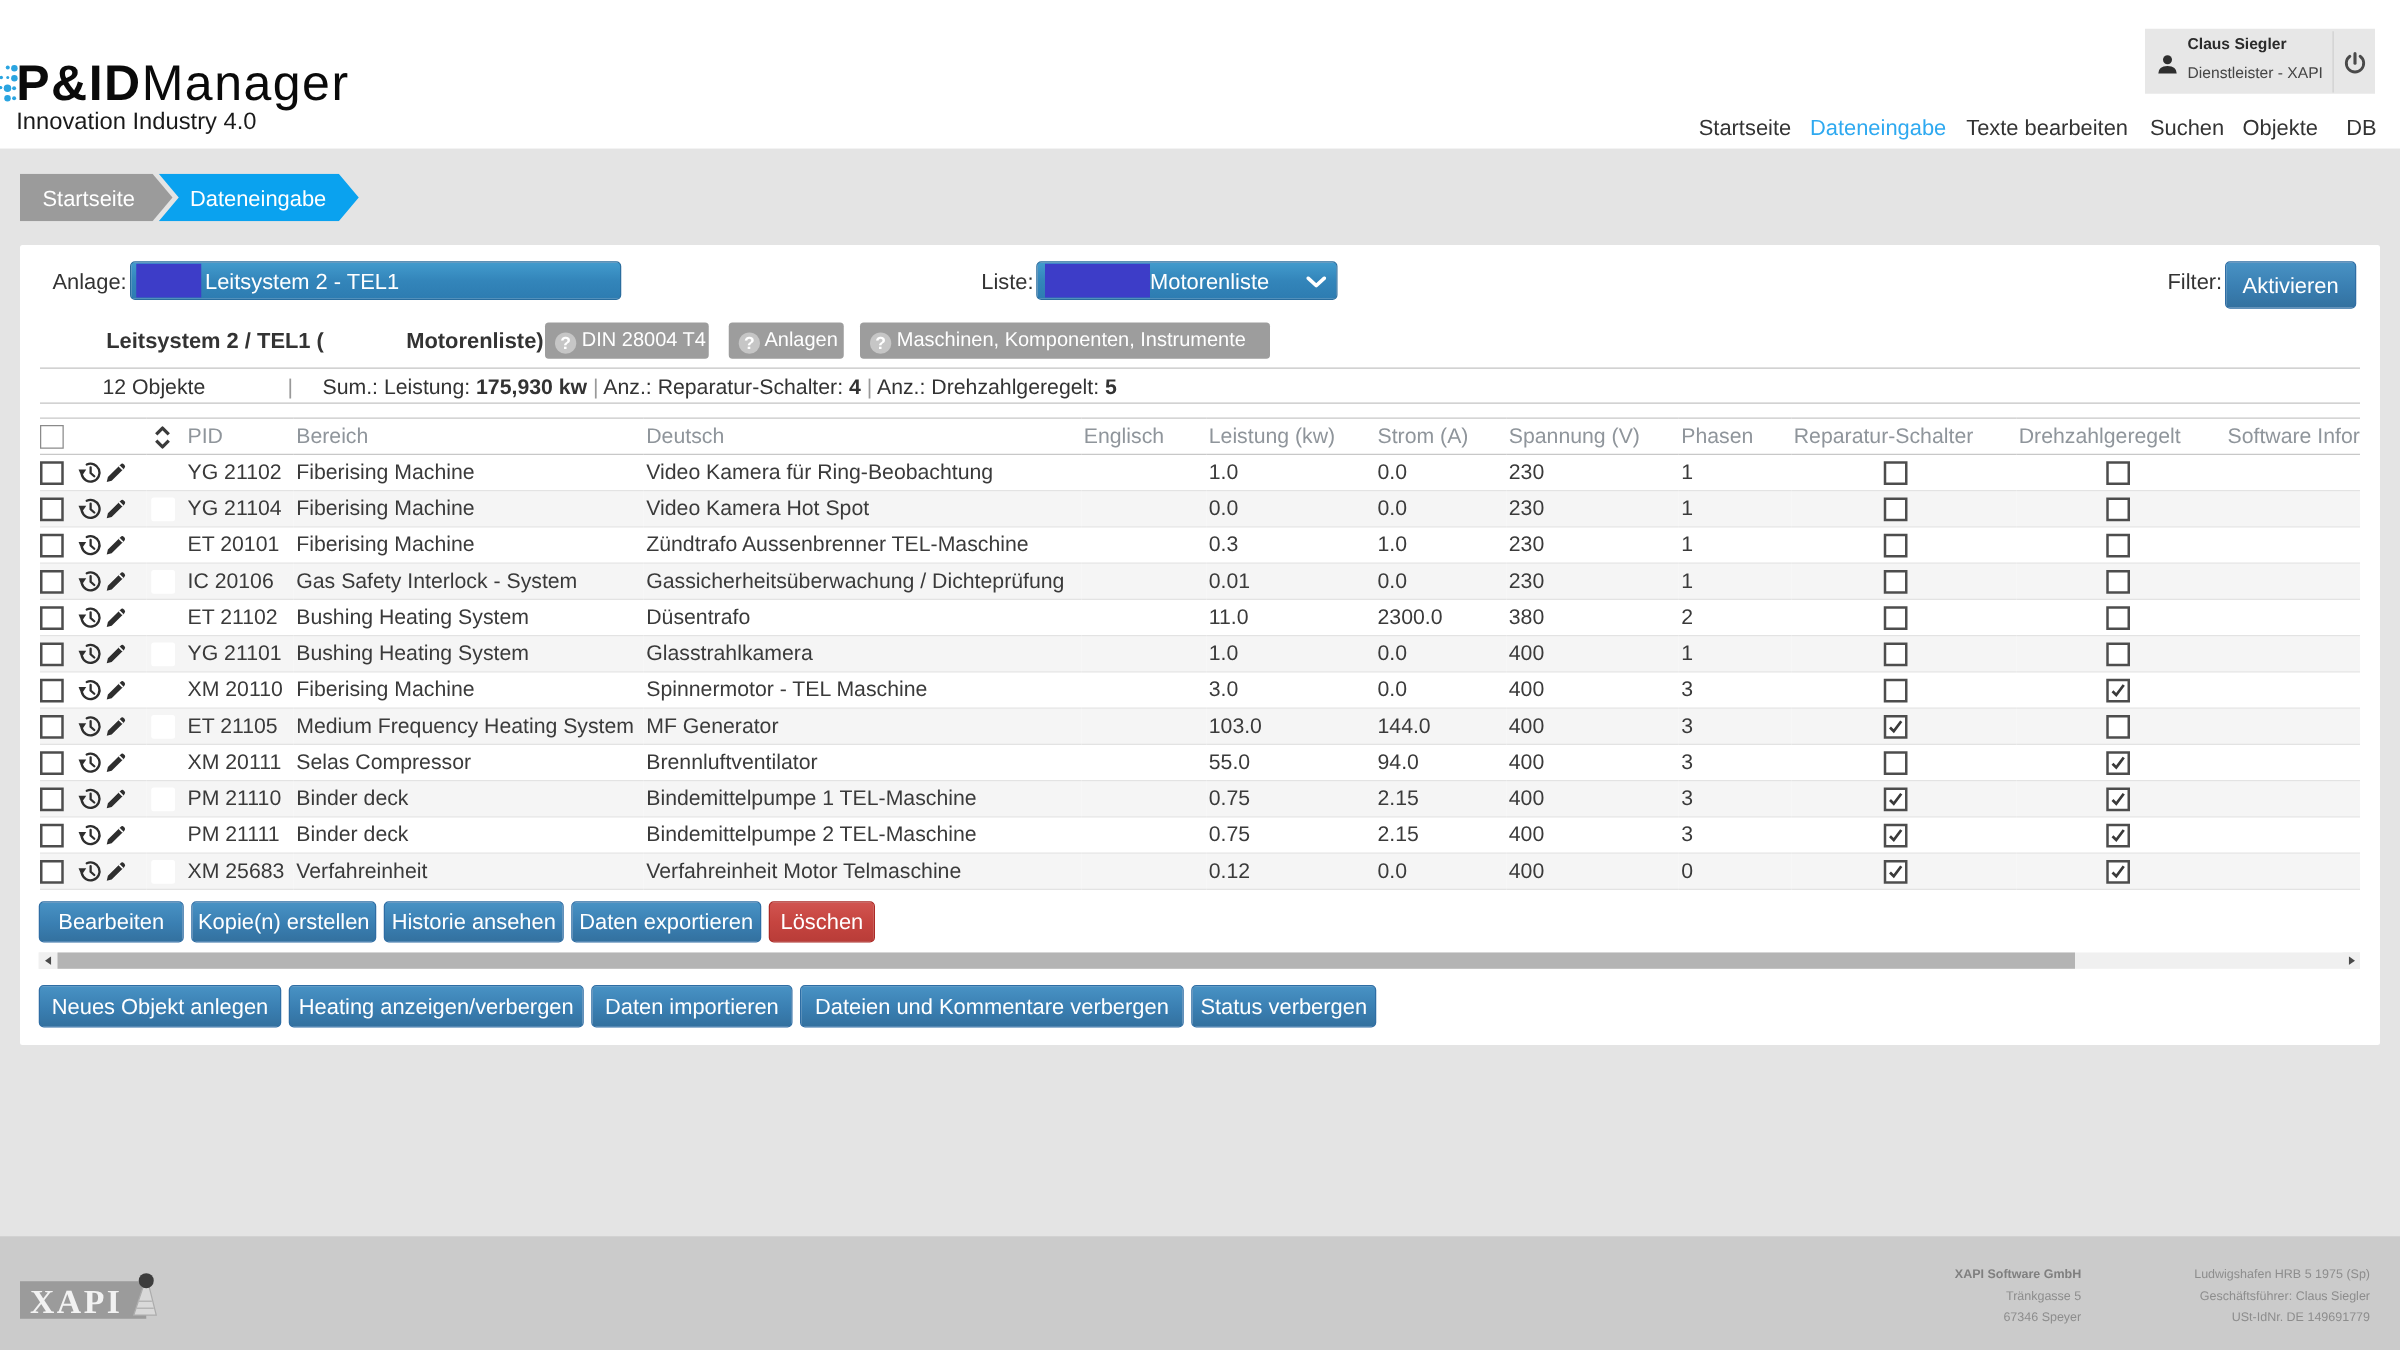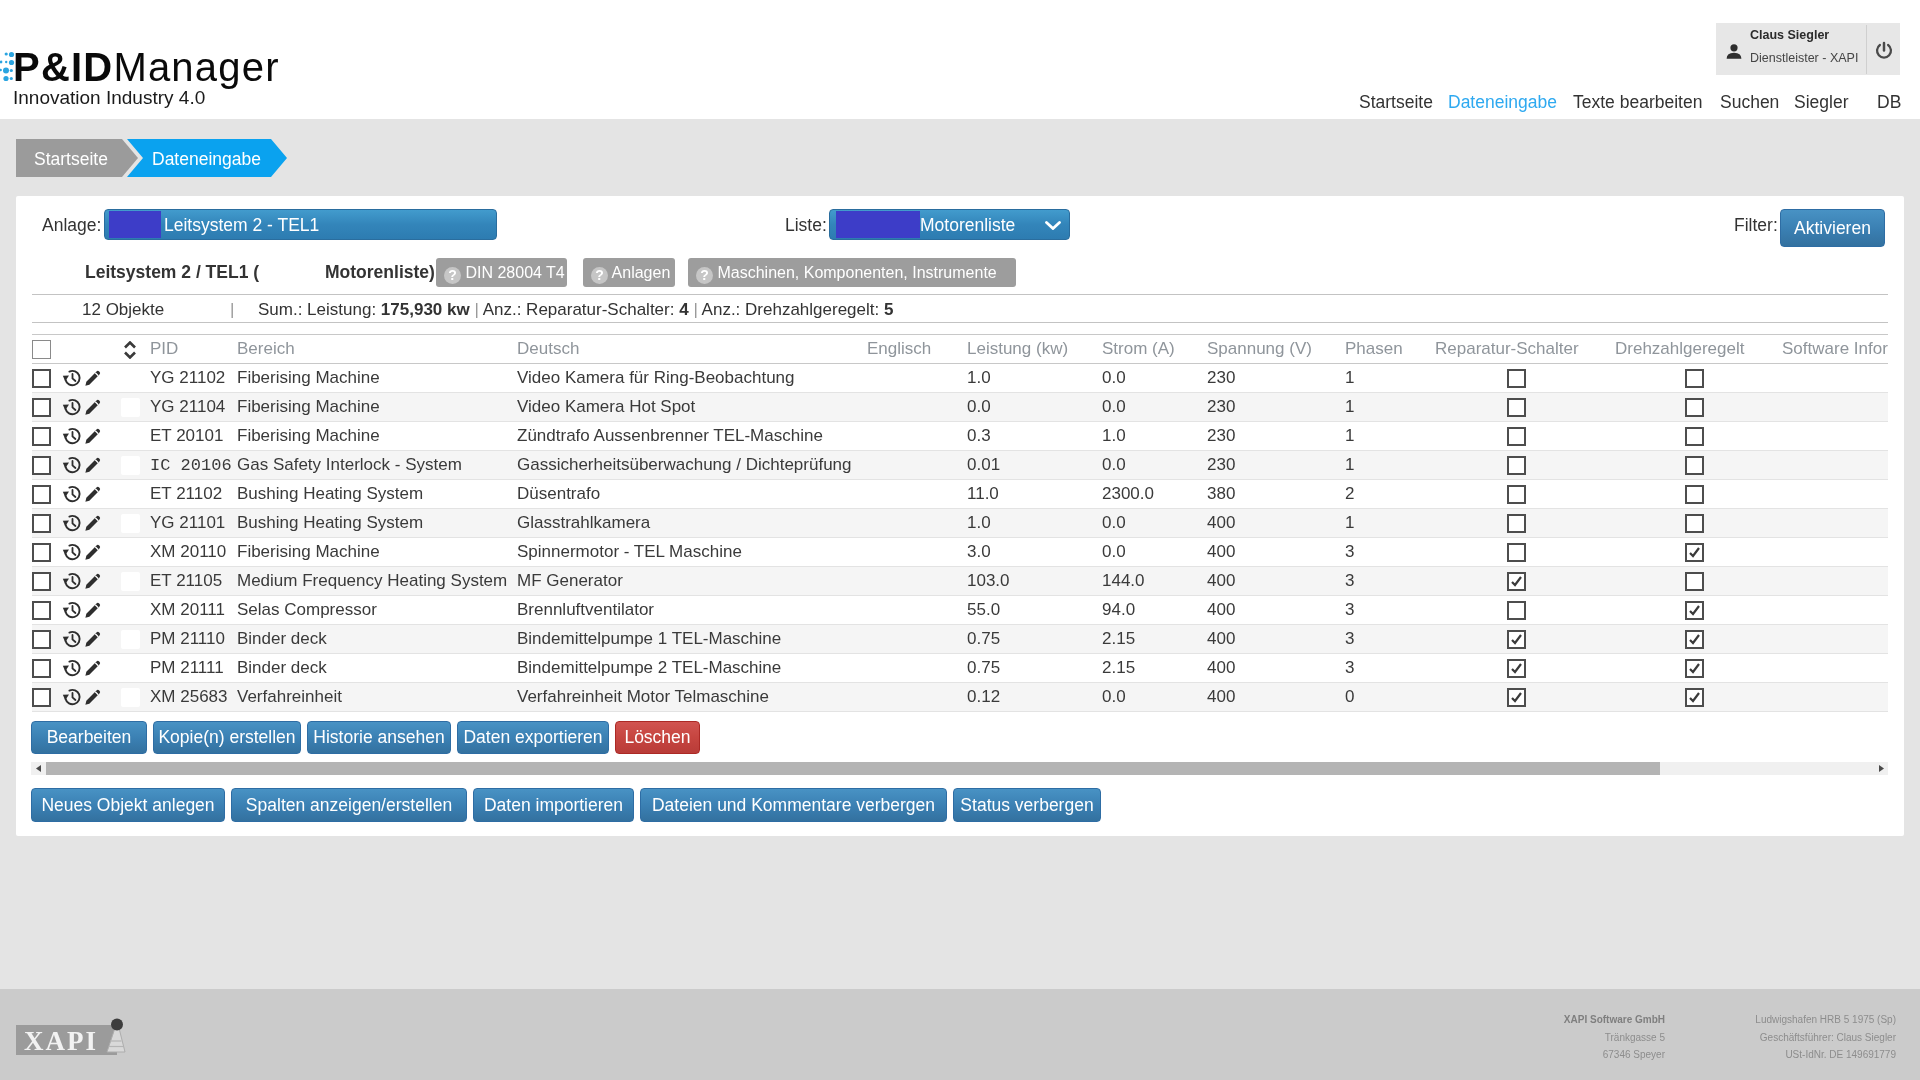--- a/index.html
+++ b/index.html
@@ -118,21 +118,21 @@
       <path d="M10.5 2 v8" stroke="#4a4a4a" stroke-width="2.6" stroke-linecap="round" fill="none"></path>
       <path d="M6.2 4.2 a7.3 7.3 0 1 0 8.6 0" stroke="#4a4a4a" stroke-width="2.4" stroke-linecap="round" fill="none"></path>
     </svg>
   </div>
 
   <div class="nav">
     <span style="left:1359px; top:92px;">Startseite</span>
       <span class="active" style="left:1448px; top:92px;">Dateneingabe</span>
       <span style="left:1573px; top:92px;">Texte bearbeiten</span>
       <span style="left:1720px; top:92px;">Suchen</span>
-      <span style="left:1794px; top:92px;">Siegler</span>
+      <span style="left:1794px; top:92px;">Objekte</span>
       <span style="left:1877px; top:92px;">DB</span>
   </div>
 </div>
 
 <div class="crumbband">
   <svg width="300" height="38" viewBox="0 0 300 38" style="position:absolute;left:16px;top:20px;">
     <polygon points="0,0 106,0 122,19 106,38 0,38" fill="#9b9b9b"></polygon>
     <polygon points="111,0 255,0 271,19 255,38 111,38 127,19" fill="#0aa2ef"></polygon>
     <text x="18" y="26" font-size="17.5" fill="#fff" font-family="Liberation Sans, sans-serif">Startseite</text>
     <text x="136" y="26" font-size="17.5" fill="#fff" font-family="Liberation Sans, sans-serif">Dateneingabe</text>
@@ -285,21 +285,21 @@
     <td><span class="cb"></span></td>
     <td style="padding-left:2px;"><svg width="20" height="20" viewBox="0 0 24 24" style="vertical-align:middle;">
               <path d="M8.9 4.3 A 8.6 8.6 0 1 1 4.2 14.2" stroke="#2e2e2e" stroke-width="2.3" fill="none" stroke-linecap="round"></path>
               <path d="M1.0 9.2 L8.4 9.0 L3.9 15.9 z" fill="#2e2e2e"></path>
               <path d="M12.6 7.2 v5.3 l3.5 3.1" stroke="#2e2e2e" stroke-width="2.2" fill="none" stroke-linecap="round"></path>
             </svg><svg width="19" height="19" viewBox="0 0 24 24" style="vertical-align:middle;margin-left:1px;">
               <path d="M3 21 l1.2-5 L17 3.2 a2.4 2.4 0 0 1 3.4 0 l0.4 0.4 a2.4 2.4 0 0 1 0 3.4 L8 19.8 z" fill="#2e2e2e"></path>
               <path d="M15.5 4.7 l3.8 3.8" stroke="#fff" stroke-width="1.6"></path>
             </svg></td>
     <td><span class="statusbox" style="margin-left:4px;"></span></td>
-    <td style="padding-left:2px;font-family:Liberation Mono, monospace;">IC 20106</td>
+    <td style="padding-left:2px;">IC 20106</td>
     <td style="padding-left:2px;">Gas Safety Interlock - System</td>
     <td style="padding-left:2px;">Gassicherheitsüberwachung / Dichteprüfung</td>
     <td></td>
     <td style="padding-left:2px;">0.01</td>
           <td style="padding-left:2px;">0.0</td>
           <td style="padding-left:2px;">230</td>
           <td style="padding-left:2px;">1</td>
     <td><span class="cb c" style="margin-left:74px;"></span></td>
     <td><span class="cb c" style="margin-left:72px;"></span></td>
     <td></td>
@@ -521,21 +521,21 @@
       </span>
     <span class="hs-thumb"></span>
     <span class="hs-btn" style="right:0;">
         <svg width="5" height="7" viewBox="0 0 5 7">
           <path d="M0 0 L5 3.5 L0 7 z" fill="#4a4a4a"></path>
         </svg>
       </span>
   </div>
 
   <div class="brow2">
-    <span class="btn" style="width:194px;">Neues Objekt anlegen</span><span class="btn" style="width:236px;">Spalten anzeigen/erstellen</span><span class="btn" style="width:161px;">Daten importieren</span><span class="btn" style="width:307px;">Dateien und Kommentare verbergen</span><span class="btn" style="width:148px;">Status verbergen</span>
+    <span class="btn" style="width:194px;">Neues Objekt anlegen</span><span class="btn" style="width:236px;">Heating anzeigen/verbergen</span><span class="btn" style="width:161px;">Daten importieren</span><span class="btn" style="width:307px;">Dateien und Kommentare verbergen</span><span class="btn" style="width:148px;">Status verbergen</span>
   </div>
 </div>
 
 <div class="footer">
   <div class="xapibox">
       <span class="xtxt">XAPI</span>
     </div>
   <svg style="position:absolute;left:102px;top:27px;" width="30" height="38" viewBox="0 0 30 38">
     <polygon points="13,12 17,12 23,36 5,36" fill="#d9d9d9" stroke="#adadad" stroke-width="1"></polygon>
     <line x1="8.5" y1="25" x2="19.5" y2="25" stroke="#b5b5b5" stroke-width="1.2"></line>

